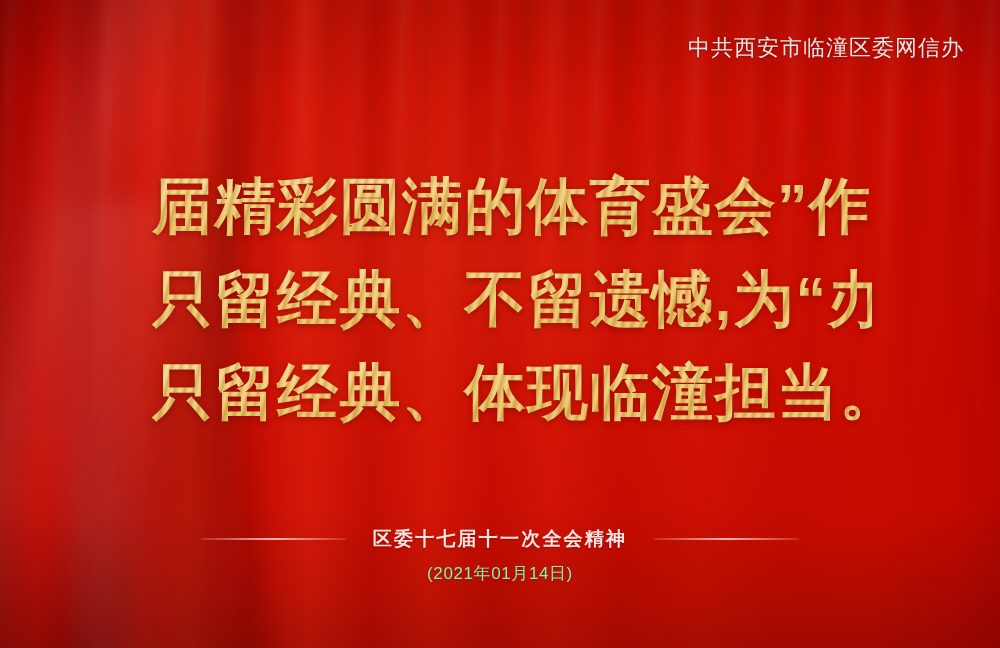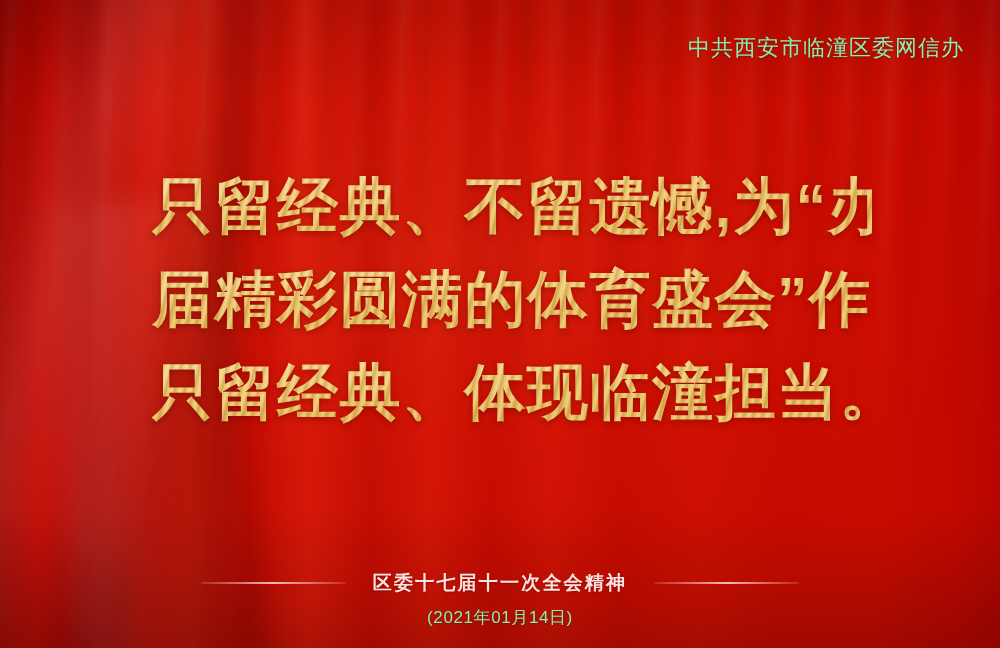--- a/index.html
+++ b/index.html
@@ -114,21 +114,21 @@
 
   
   .layer { position: absolute; inset: 0; }
 
   .org-line {
     position: absolute;
     right: 36px;
     top: 33px;
     font-size: 22px;
     letter-spacing: 1px;
-    color: #86efac;
+    color: #e5e5e5;
     font-weight: 400;
     white-space: nowrap;
     text-shadow: 0 1px 2px rgba(90,0,0,0.45);
   }
 
   .headline {
     position: absolute;
     left: 152px;
     top: 160px;
     width: 720px;
@@ -159,21 +159,20 @@
     left: 0;
     right: 0;
     top: 526px;
     text-align: center;
   }
   .footer-row {
     display: flex;
     align-items: center;
     justify-content: center;
     gap: 27px;
-    margin-top: 44px;
   }
   .rule {
     display: block;
     width: 145px;
     height: 2px;
     background: linear-gradient(90deg, rgba(255,200,195,0.15), rgba(255,214,210,0.85), rgba(255,200,195,0.15));
     border-radius: 2px;
   }
   .footer-title {
     font-size: 19px;
@@ -202,22 +201,22 @@
   <div class="bg-left-fold"></div>
   <div class="bg-left-fold2"></div>
   <div class="bg-glow"></div>
   <div class="bg-vignette"></div>
 
   <div class="layer">
 
     <div class="org-line">中共西安市临潼区委网信办</div>
 
     <div class="headline">
+      <div class="hl-line">届精彩圆满的体育盛会”作出</div>
       <div class="hl-line">只留经典、不留遗憾,为“办一</div>
-      <div class="hl-line">届精彩圆满的体育盛会”作出</div>
       <div class="hl-line">只留经典、体现临潼担当。</div>
     </div>
 
     <div class="footer">
       <div class="footer-row">
         <span class="rule"></span>
         <span class="footer-title">区委十七届十一次全会精神</span>
         <span class="rule"></span>
       </div>
       <div class="footer-date">(2021年01月14日)</div>

